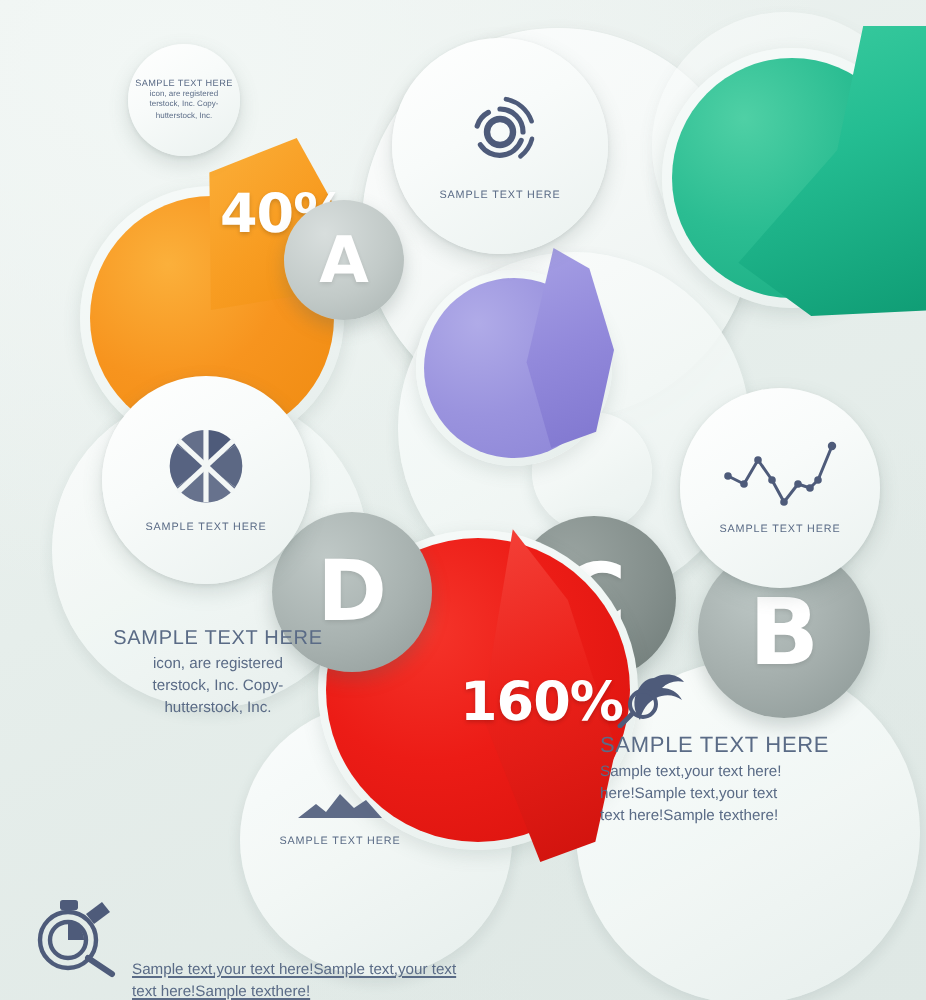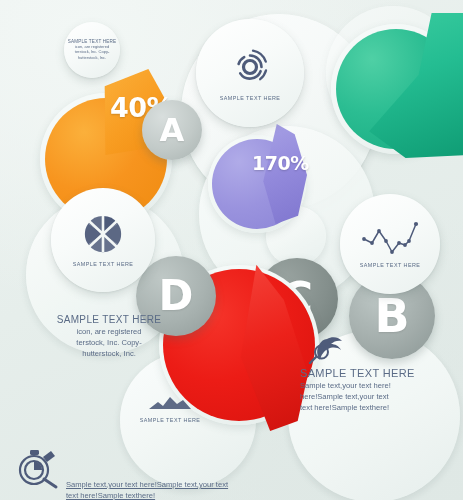--- a/index.html
+++ b/index.html
@@ -132,34 +132,34 @@
   </div>
 
   <div class="ring" style="left:208px;top:135px;width:98px;height:98px;"></div>
   <div class="pie-base purple" style="left:212px;top:139px;width:90px;height:90px;"></div>
   <div class="wedge" style="left:251px;top:122px;width:56px;height:102px;">
     <div class="slab" style="
         background:linear-gradient(155deg,#a9a3e6 0%,#9289db 52%,#7f76cf 100%);
         clip-path:polygon(46% 2%, 78% 12%, 100% 52%, 84% 92%, 44% 100%, 22% 58%);
         filter:drop-shadow(-2px 3px 5px rgba(70,60,130,.30));"></div>
   </div>
-  <div class="val" style="left:252px;top:152px;font-size:19px;">170%</div>
   <div class="badge" style="left:256px;top:258px;width:82px;height:82px;
               background:radial-gradient(circle at 34% 28%,#9aa4a1 0%,#848f8c 55%,#6e7a77 100%);">
     <span style="font-size:44px;">C</span>
   </div>
 
   <div class="ring" style="left:159px;top:265px;width:160px;height:160px;"></div>
   <div class="pie-base red" style="left:163px;top:269px;width:152px;height:152px;"></div>
   <div class="wedge" style="left:222px;top:263px;width:86px;height:168px;">
     <div class="slab" style="
         background:linear-gradient(158deg,#f5453c 0%,#ec211a 48%,#cf120d 100%);
         clip-path:polygon(40% 1%, 72% 22%, 100% 66%, 88% 94%, 56% 100%, 22% 56%);
         filter:drop-shadow(-2px 3px 6px rgba(120,20,15,.32));"></div>
   </div>
+  <div class="val" style="left:230px;top:336px;font-size:27px;">160%</div>
   <div class="badge" style="left:136px;top:256px;width:80px;height:80px;
               background:radial-gradient(circle at 34% 28%,#bfc8c6 0%,#a8b2b0 55%,#919b99 100%);">
     <span style="font-size:42px;">D</span>
   </div>
 
   <div class="disc iconcard" style="left:196px;top:19px;width:108px;height:108px;">
     <span class="glyph">
       <svg width="42" height="42" viewBox="0 0 42 42">
         <g fill="none" stroke="#4e5b7a" stroke-linecap="round">
           <circle cx="21" cy="21" r="6.5" stroke-width="3.2"></circle>

